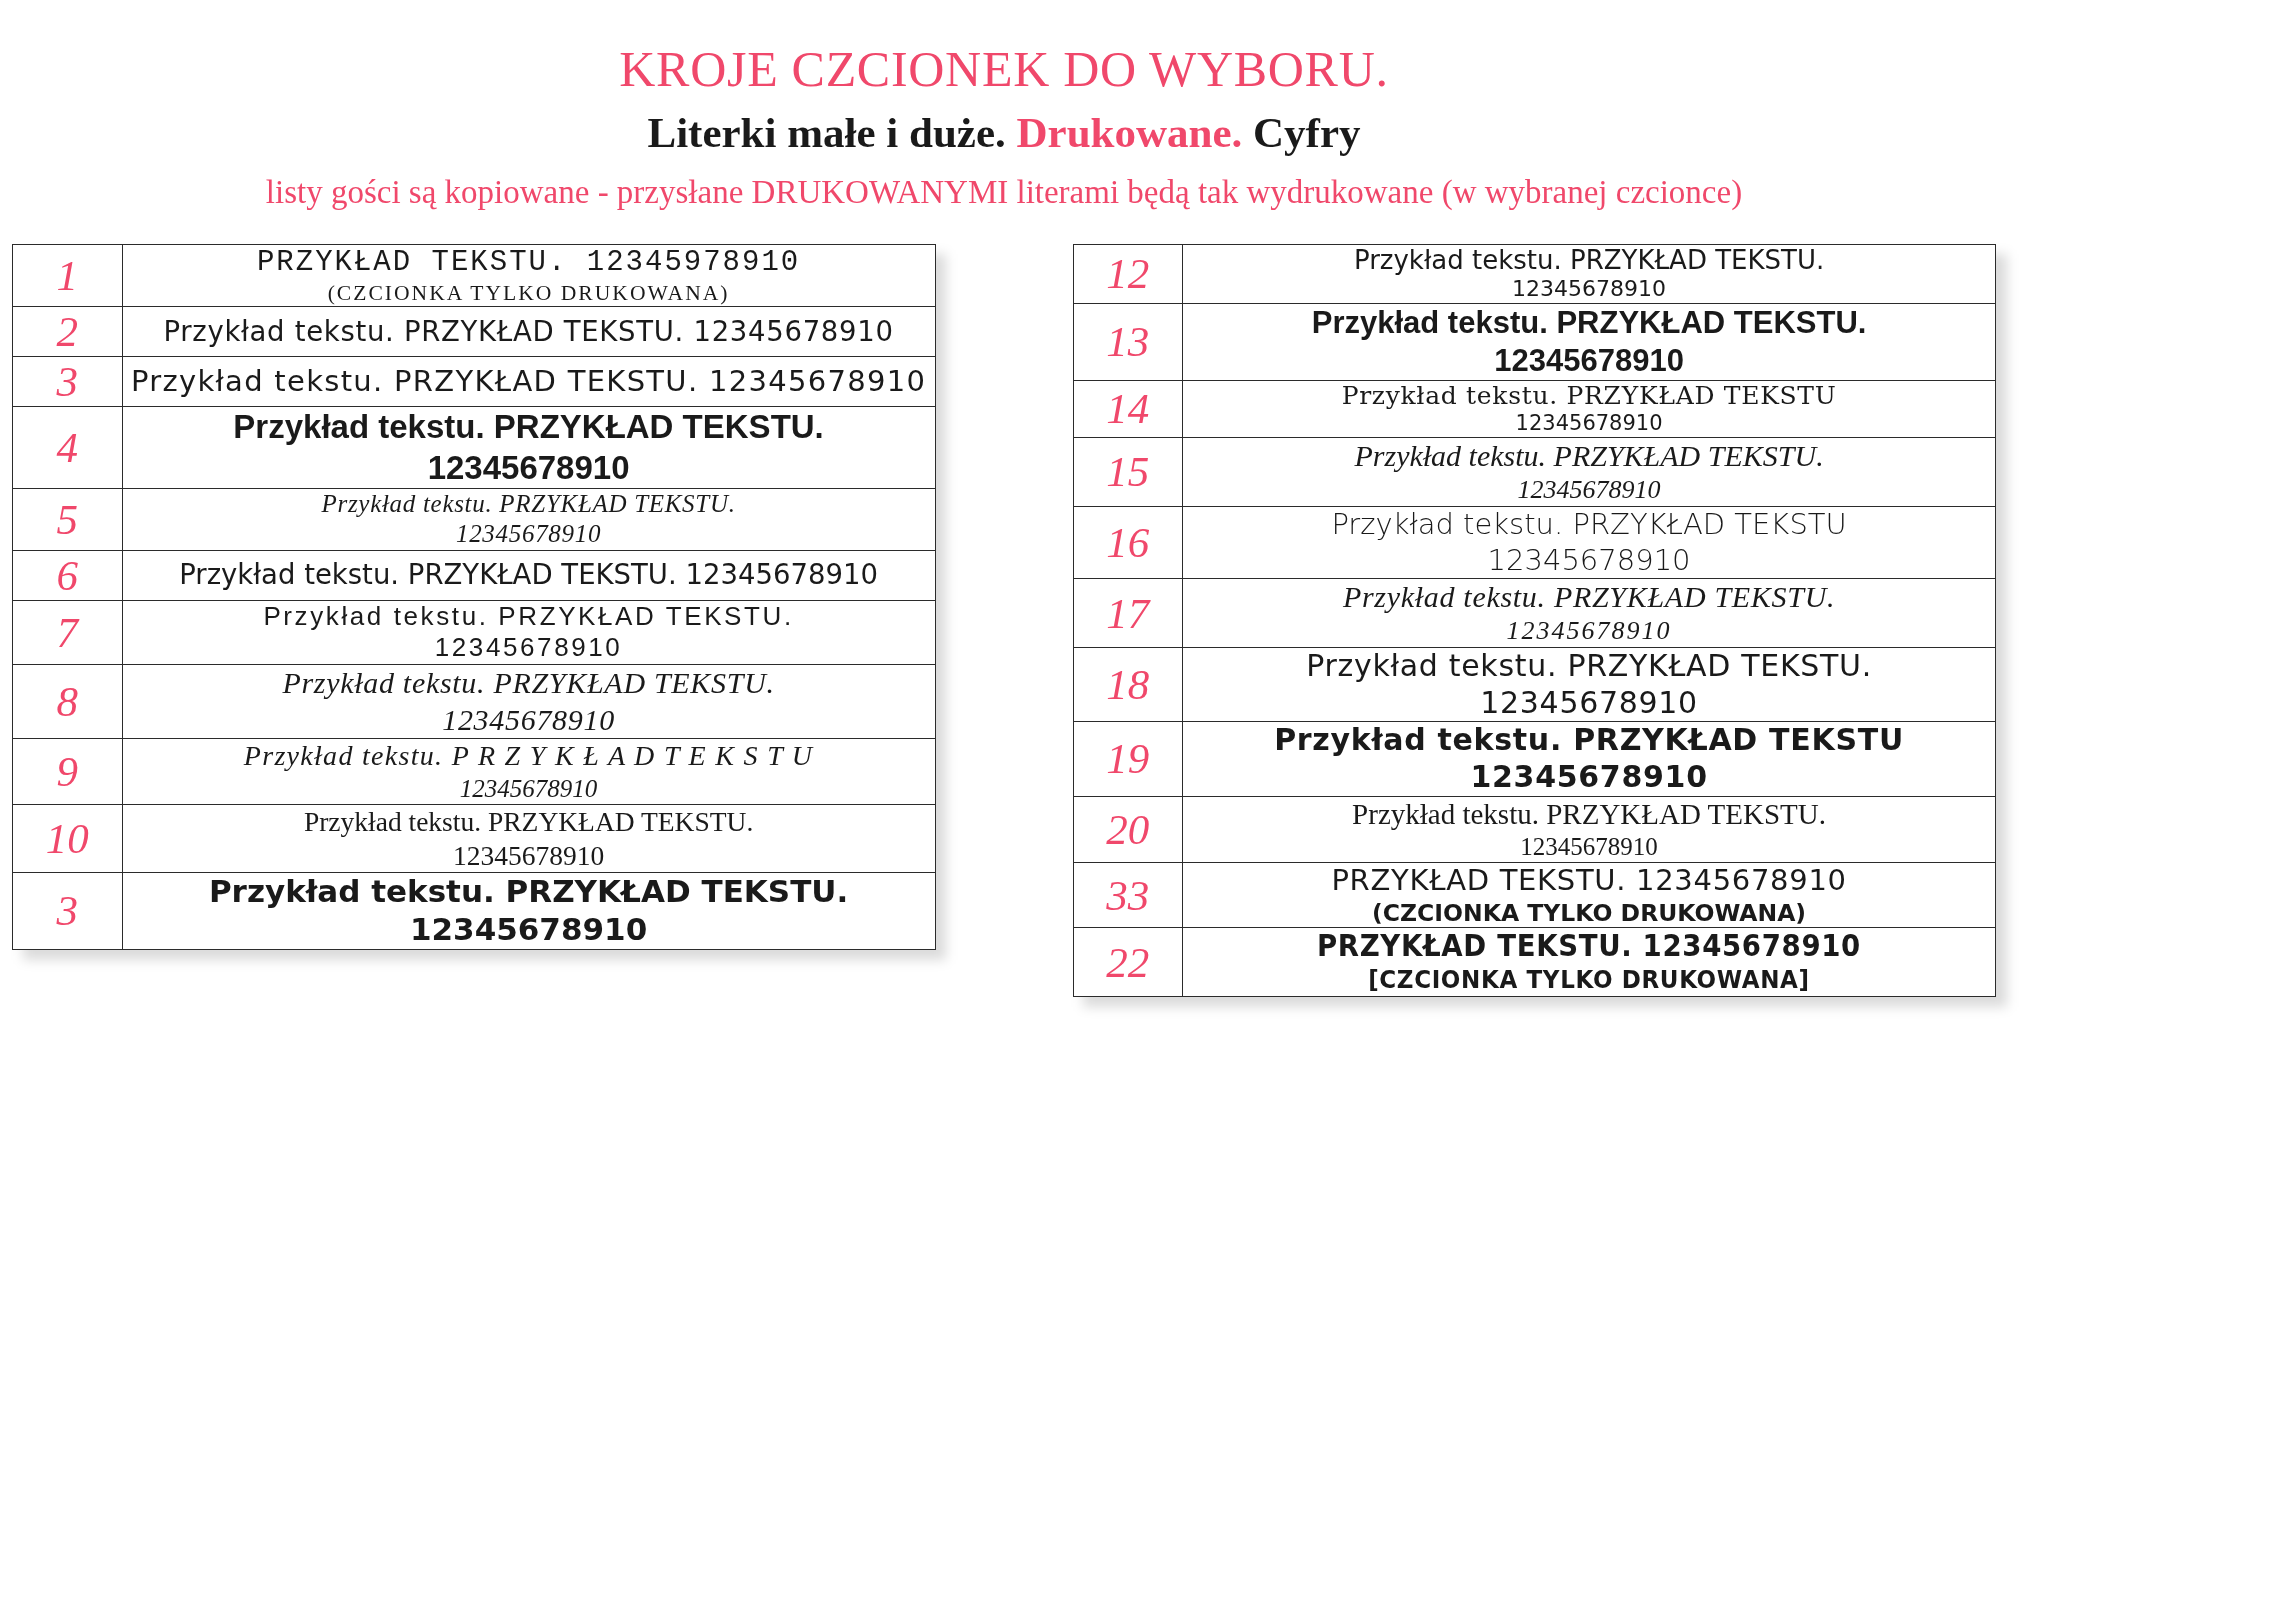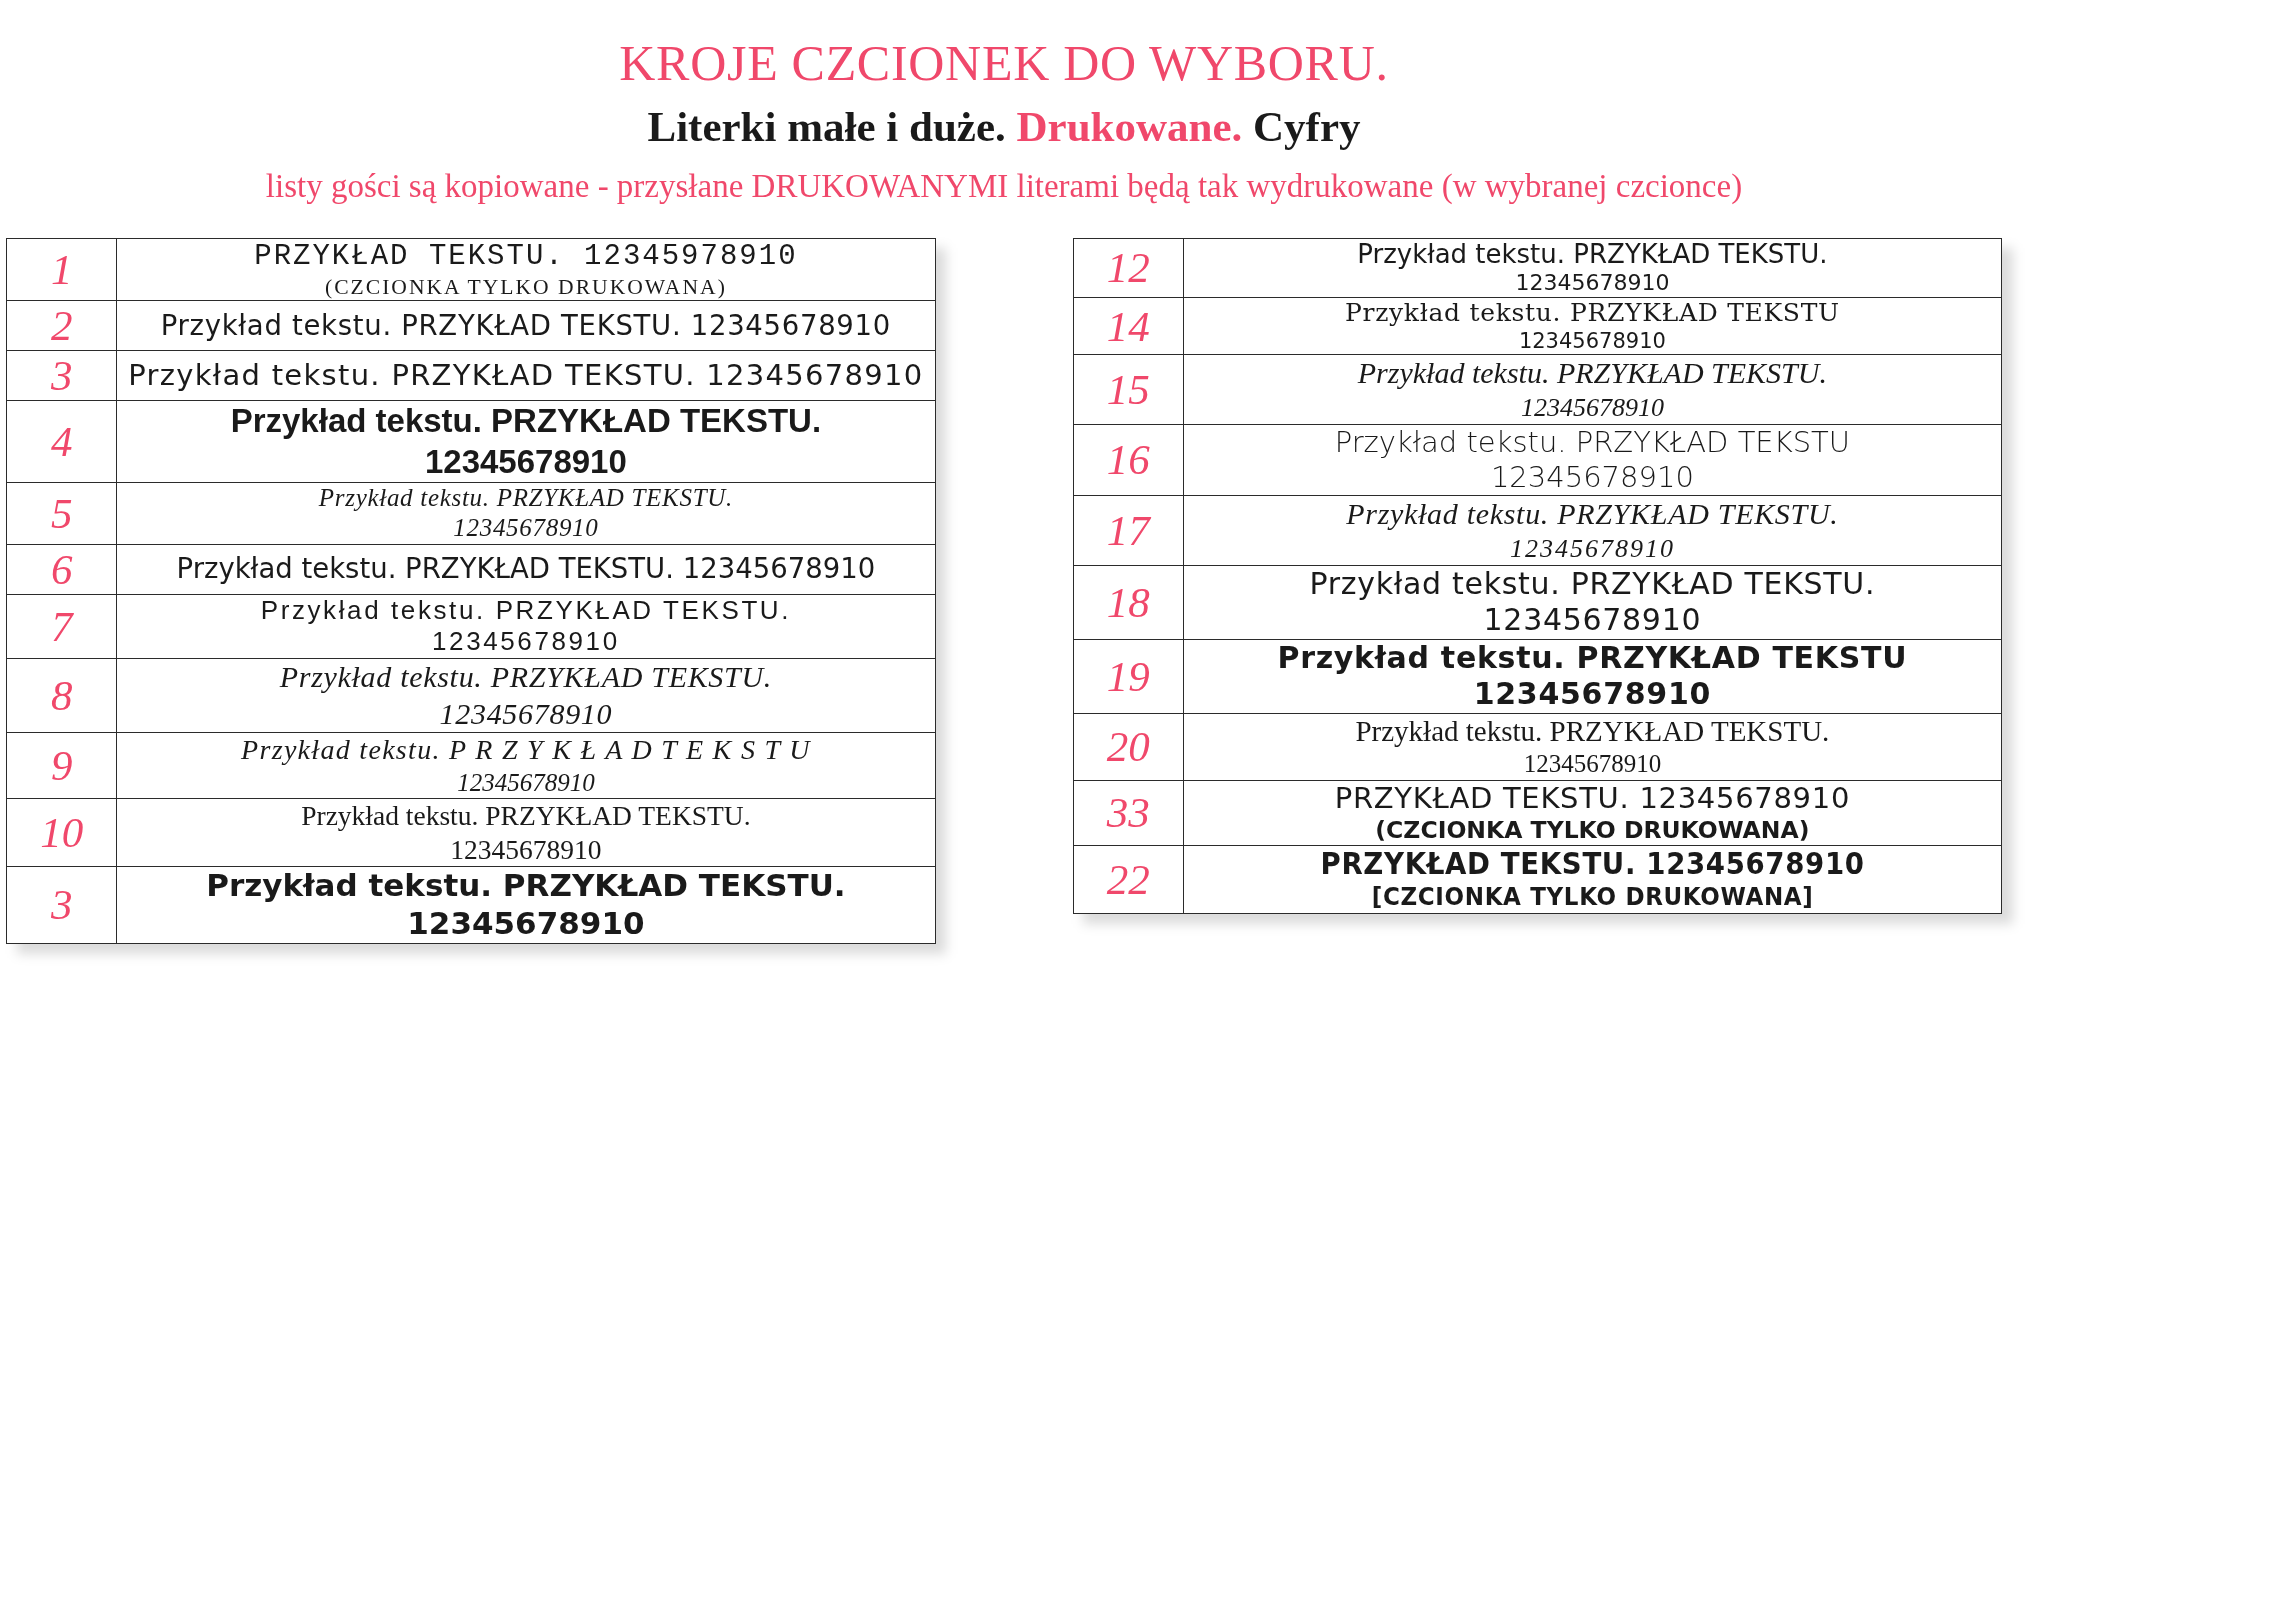--- a/index.html
+++ b/index.html
@@ -14,21 +14,21 @@
     color: #1a1a1a;
     overflow: hidden;
     position: relative;
   }
 
   .page {
     width: 2008px;
     height: 1624px;
     position: relative;
     box-sizing: border-box;
-    padding: 6px;
+    padding: 12px;
   }
 
   
   .header {
     text-align: center;
     padding-top: 29px;
   }
   .title-main {
     font-family: "Liberation Serif", serif;
     font-size: 50px;
@@ -246,20 +246,27 @@
       <table class="fonts col-right">
         <tbody>
           <tr>
             <td class="num">12</td>
             <td class="sample">
               <span class="ln s12">Przykład tekstu.  PRZYKŁAD TEKSTU.</span>
               <span class="ln s12b">12345678910</span>
             </td>
           </tr>
           <tr>
+            <td class="num">13</td>
+            <td class="sample">
+              <span class="ln s13">Przykład tekstu. PRZYKŁAD TEKSTU.</span>
+              <span class="ln s13">12345678910</span>
+            </td>
+          </tr>
+          <tr>
             <td class="num">14</td>
             <td class="sample">
               <span class="ln s14">Przykład tekstu.  PRZYKŁAD  TEKSTU</span>
               <span class="ln s14b">12345678910</span>
             </td>
           </tr>
           <tr>
             <td class="num">15</td>
             <td class="sample">
               <span class="ln s15">Przykład tekstu. PRZYKŁAD TEKSTU.</span>

